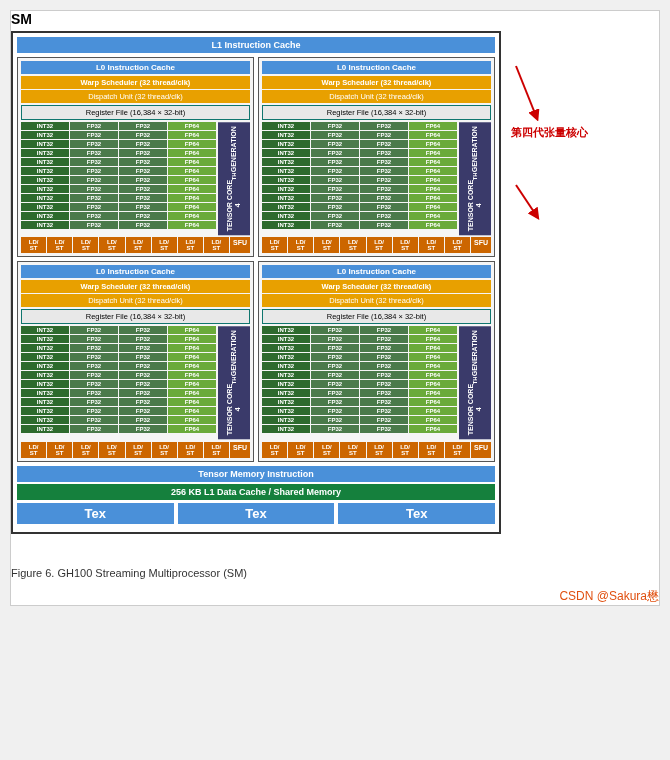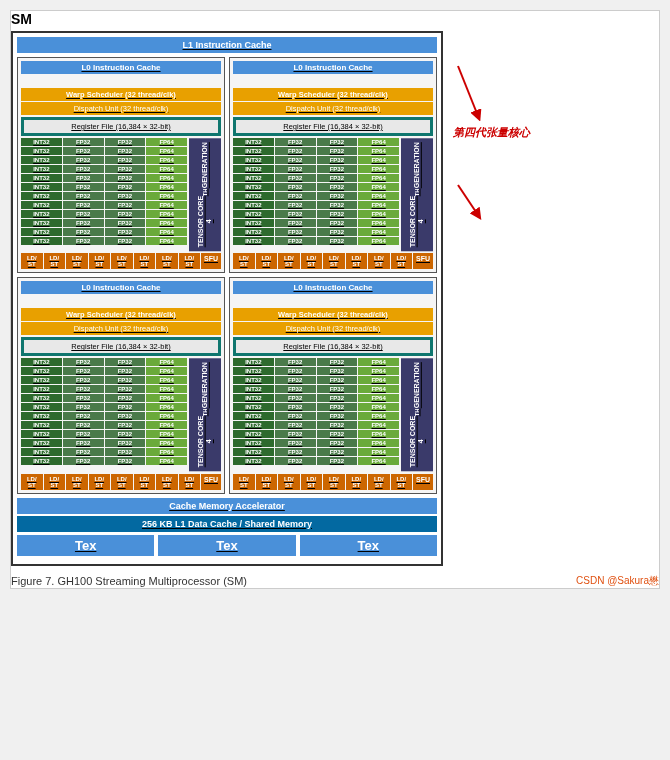--- a/index.html
+++ b/index.html
@@ -50,42 +50,42 @@
       padding: 3px;
       background: #f5f5f5;
     }
     .l0-cache {
       background: #4a90d9;
       color: white;
       text-align: center;
       font-size: 8px;
       font-weight: bold;
       padding: 2px 0;
-      margin-bottom: 14px;
+      margin-bottom: 2px;
     }
     .warp-scheduler {
       background: #e8a000;
       color: white;
       text-align: center;
       font-size: 7.5px;
       font-weight: bold;
       padding: 2px 0;
       margin-bottom: 1px;
     }
     .dispatch-unit {
       background: #e8a000;
       color: white;
       text-align: center;
       font-size: 7.5px;
       padding: 2px 0;
       margin-bottom: 2px;
     }
     .register-file {
       background: #e8e8e8;
-      border: 3px solid #0f766e;
+      border: 1px solid #0f766e;
       text-align: center;
       font-size: 7.5px;
       padding: 2px 0;
       margin-bottom: 2px;
     }
     
     .register-area {
       display: flex;
       gap: 2px;
       position: relative;
@@ -153,21 +153,21 @@
       background: #4a90d9;
       color: white;
       text-align: center;
       font-size: 9px;
       font-weight: bold;
       padding: 3px 0;
       margin-top: 4px;
       margin-bottom: 2px;
     }
     .l1-data-cache {
-      background: #0369a1;
+      background: #15803d;
       color: white;
       text-align: center;
       font-size: 9px;
       font-weight: bold;
       padding: 3px 0;
       margin-bottom: 3px;
     }
     .tex-row {
       display: grid;
       grid-template-columns: 1fr 1fr 1fr;
@@ -188,32 +188,32 @@
       justify-content: space-between;
       align-items: center;
       margin-top: 8px;
       font-size: 11px;
     }
     .figure-caption .fig-text {
       color: #333;
     }
     .figure-caption .csdn-text {
       color: #e05010;
-      font-size: 10px;
+      font-size: 12px;
+      margin-top: 46px;
     }
     .anno-text {
       color: #cc0000;
       font-size: 11px;
       font-weight: bold;
       text-align: left;
     }
     .outer-wrapper {
       position: relative;
-      width: 432px;
-      text-decoration: underline;
+      width: 490px;
     }
   </style>
 </head>
 <body>
 
 <div class="page-container">
   <div class="sm-label">SM</div>
 
   <div style="display:flex; gap:10px; align-items:flex-start;">
     <div class="outer-wrapper">
@@ -598,35 +598,35 @@
               <span class="sfu-cell">LD/<br>ST</span>
               <span class="sfu-cell">LD/<br>ST</span>
               <span class="sfu-cell">LD/<br>ST</span>
               <span class="sfu-cell">LD/<br>ST</span>
               <span class="sfu-big">SFU</span>
             </div>
           </div>
 
         </div>
 
-        <div class="tensor-memory-acc">Cache Memory Accelerator</div>
+        <div class="tensor-memory-acc">Tensor Memory Instruction</div>
 
         <div class="l1-data-cache">256 KB L1 Data Cache / Shared Memory</div>
 
         <div class="tex-row">
           <div class="tex-cell">Tex</div>
           <div class="tex-cell">Tex</div>
           <div class="tex-cell">Tex</div>
         </div>
 
       </div>
     </div>
 
     <div style="display:flex; flex-direction:column; justify-content:space-between; padding-top:30px; min-width:120px;">
-      <div style="margin-bottom: 20px; font-style: italic;">
+      <div style="margin-bottom: 20px;">
         <svg width="30" height="60" viewBox="0 0 30 60">
           <line x1="5" y1="5" x2="25" y2="55" stroke="#cc0000" stroke-width="2" marker-end="url(#arr1)"></line>
           <defs>
             <marker id="arr1" markerWidth="6" markerHeight="6" refX="3" refY="3" orient="auto">
               <path d="M0,0 L0,6 L6,3 z" fill="#cc0000"></path>
             </marker>
           </defs>
         </svg>
         <div class="anno-text" style="font-size:11px; color:#cc0000; font-weight:bold; line-height:1.4;">第四代张量核心</div>
       </div>
@@ -638,17 +638,17 @@
               <path d="M0,0 L0,6 L6,3 z" fill="#cc0000"></path>
             </marker>
           </defs>
         </svg>
       </div>
     </div>
 
   </div>
 
   <div class="figure-caption">
-    <span class="fig-text">Figure 7.    GH100 Streaming Multiprocessor (SM)</span>
+    <span class="fig-text">Figure 6.    GH100 Streaming Multiprocessor (SM)</span>
     <span class="csdn-text">CSDN @Sakura懋</span>
   </div>
 
 </div>
 
 </body></html>

